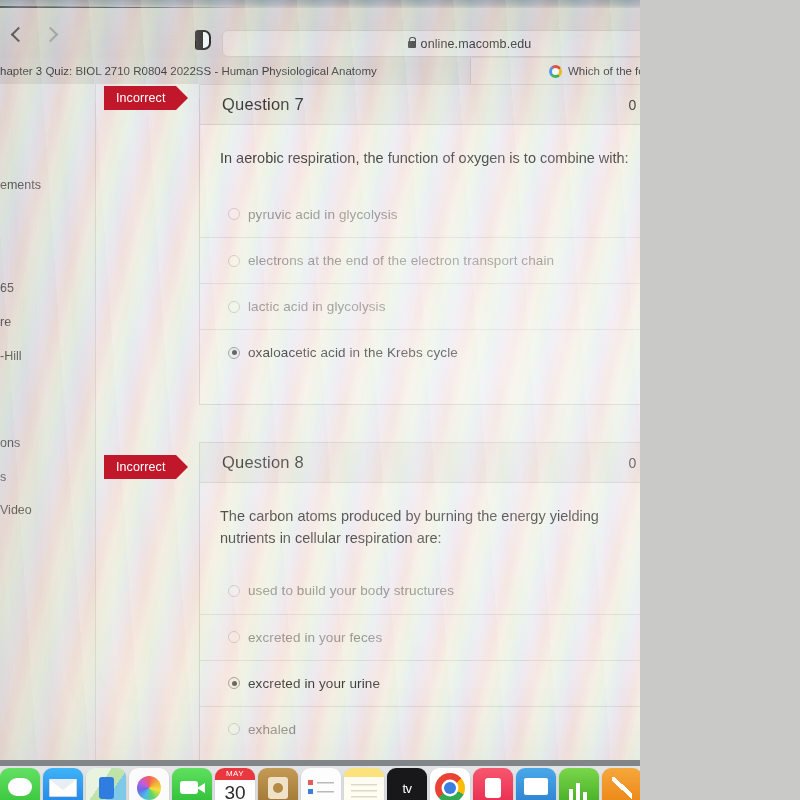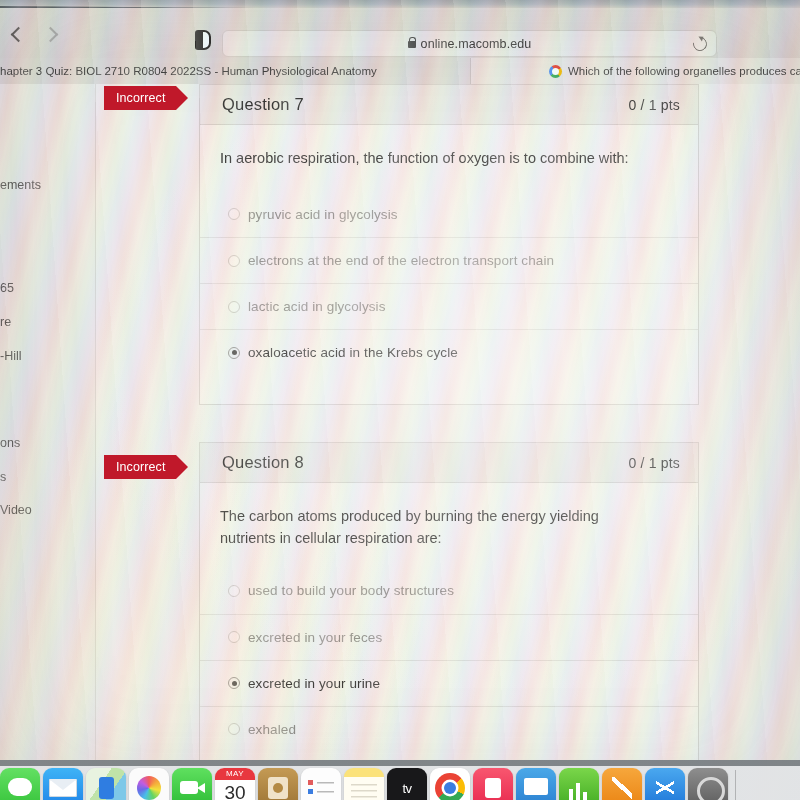--- a/index.html
+++ b/index.html
@@ -6,21 +6,21 @@
   html, body {
     width: 800px; height: 800px;
     overflow: hidden;
     font-family: "Liberation Sans", sans-serif;
     background: #c9c9c7;
   }
 
   
   #screen {
     position: relative;
-    width: 800px; height: 800px;
+    width: 640px; height: 800px;
     overflow: hidden;
     background: #e9e7e2;
   }
 
   
   .bezel-top {
     position: absolute; left: 0; top: 0; width: 800px; height: 8px;
     background: linear-gradient(to bottom, #a9b1b6 0%, #b9c0c3 55%, #d6d4cf 100%);
   }
   .bezel-line {

